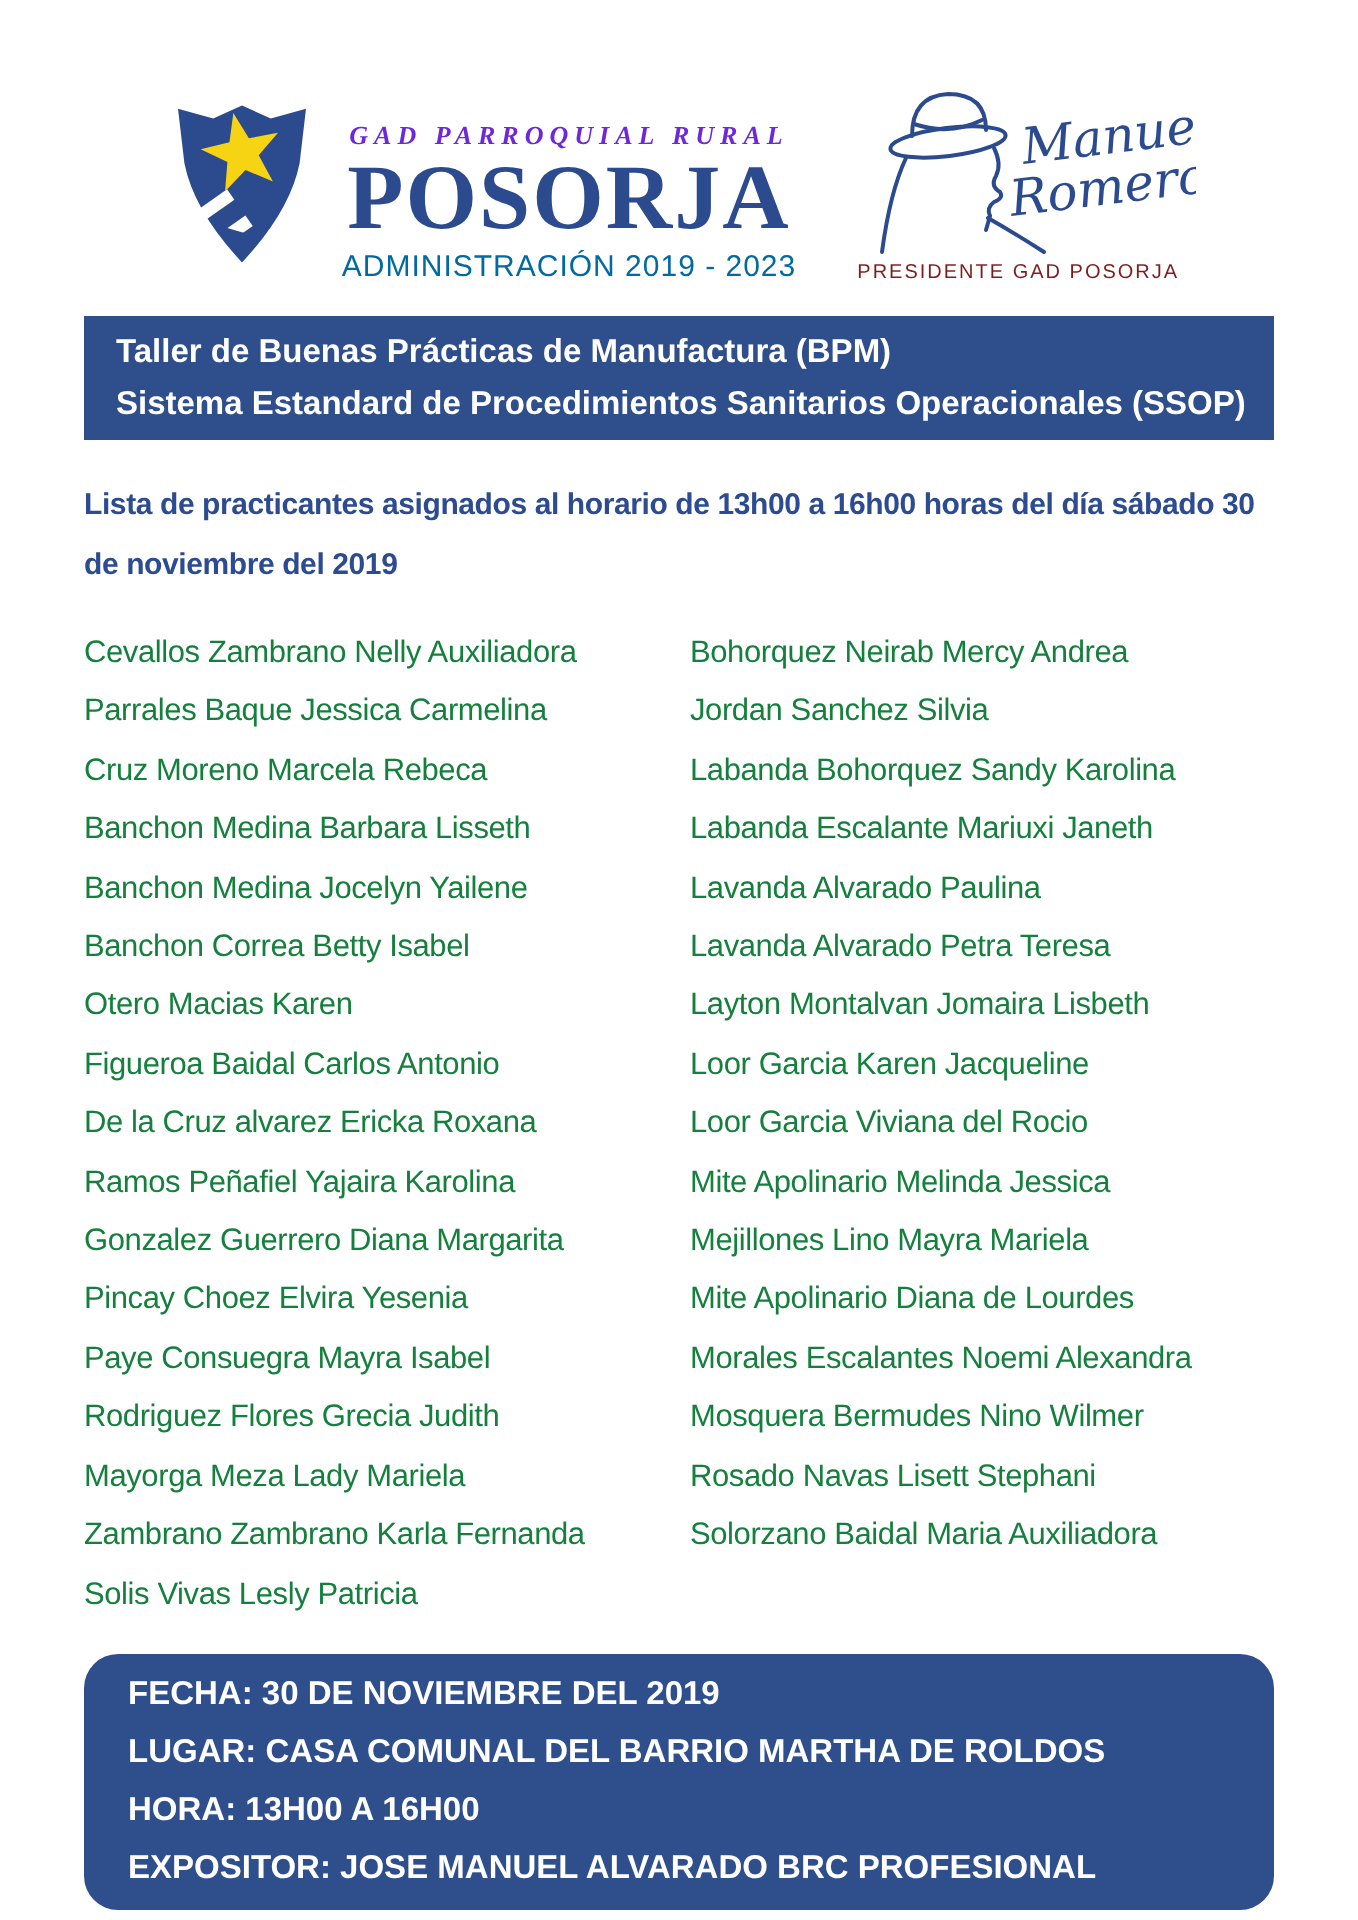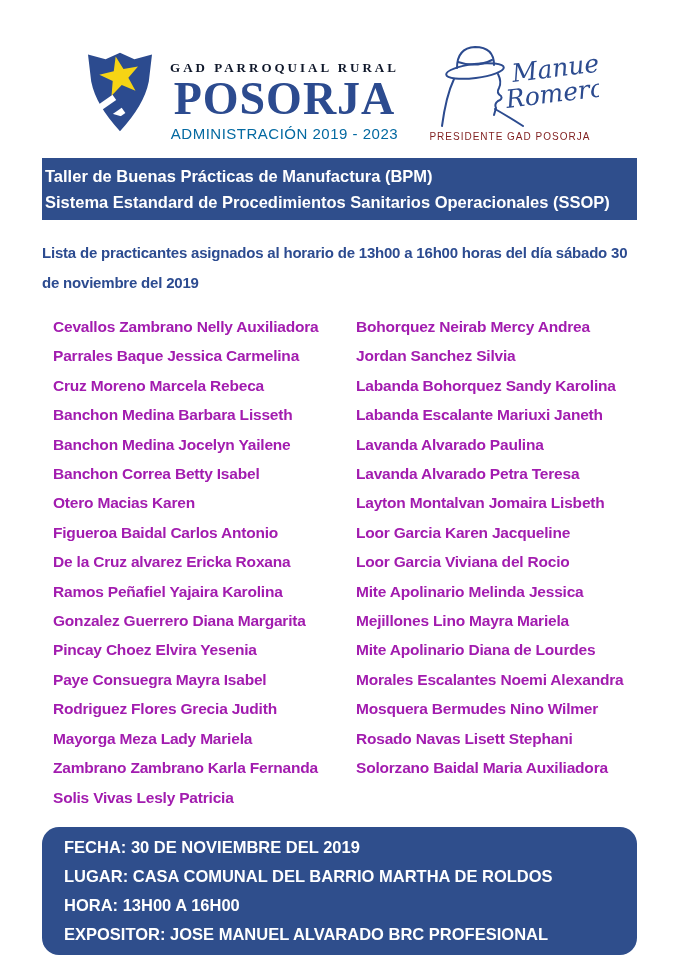--- a/index.html
+++ b/index.html
@@ -12,57 +12,57 @@
 
   
   .header{
     display:flex;justify-content:center;align-items:flex-end;
     gap:22px;padding-top:38px;
   }
   .brand{display:flex;align-items:flex-start;gap:10px;}
   .logo-svg{width:80px;height:88px;flex:none;}
   .brand-text{text-align:center;padding-top:12px;}
   .org-small{
-    font-family:"Liberation Serif", serif;font-weight:bold;
-    font-size:13px;letter-spacing:3px;color:#0f172a;white-space:nowrap;
+    font-family:"Liberation Serif", serif;font-style:italic;font-weight:bold;
+    font-size:13px;letter-spacing:3px;color:#6d28d9;white-space:nowrap;
   }
   .org-name{
     font-family:"Liberation Serif", serif;font-weight:bold;
     font-size:46px;line-height:1.02;letter-spacing:1px;color:#2c4b8f;text-align:center;
   }
   .admin{
     font-size:15px;letter-spacing:.5px;color:#0369a1;margin-top:2px;white-space:nowrap;
   }
   .president{display:flex;flex-direction:column;align-items:center;}
   .sketch-svg{width:178px;height:92px;}
   .president-label{
     font-size:10px;letter-spacing:1px;color:#7f1d1d;margin-top:1px;white-space:nowrap;
   }
 
   
   .banner{
     background:#2f4e8c;color:#ffffff;font-weight:bold;
     margin:0 42px;box-sizing:border-box;width:595px;
   }
-  .title-banner{margin-top:16px;padding:5px 3px;font-size:16.5px;line-height:26px;}
+  .title-banner{margin-top:16px;padding:5px 16px;font-size:16.5px;line-height:26px;}
   .banner-line{white-space:nowrap;}
 
   
   .intro{
     margin:18px 42px 0 42px;color:#2c4b90;font-weight:bold;
     font-size:15px;letter-spacing:-0.2px;line-height:30px;
   }
 
   
   .names{display:flex;margin:14px 42px 0 42px;}
   .names ul{list-style:none;margin:0;padding:0;}
   .names .col-left{width:303px;flex:none;}
   .names li{
-    color:#a21caf;font-weight:bold;font-size:15.5px;letter-spacing:-0.2px;
-    line-height:29.4px;white-space:nowrap;margin-left:11px;
+    color:#15803d;font-weight:normal;font-size:15.5px;letter-spacing:-0.2px;
+    line-height:29.4px;white-space:nowrap;
   }
 
   
   .details-banner{margin-top:15px;padding:6px 22px;font-size:16.5px;line-height:29px;border-radius:17px;}
   .details-banner div{white-space:nowrap;}
 </style>
 </head>
 <body>
 
 <div class="page">

